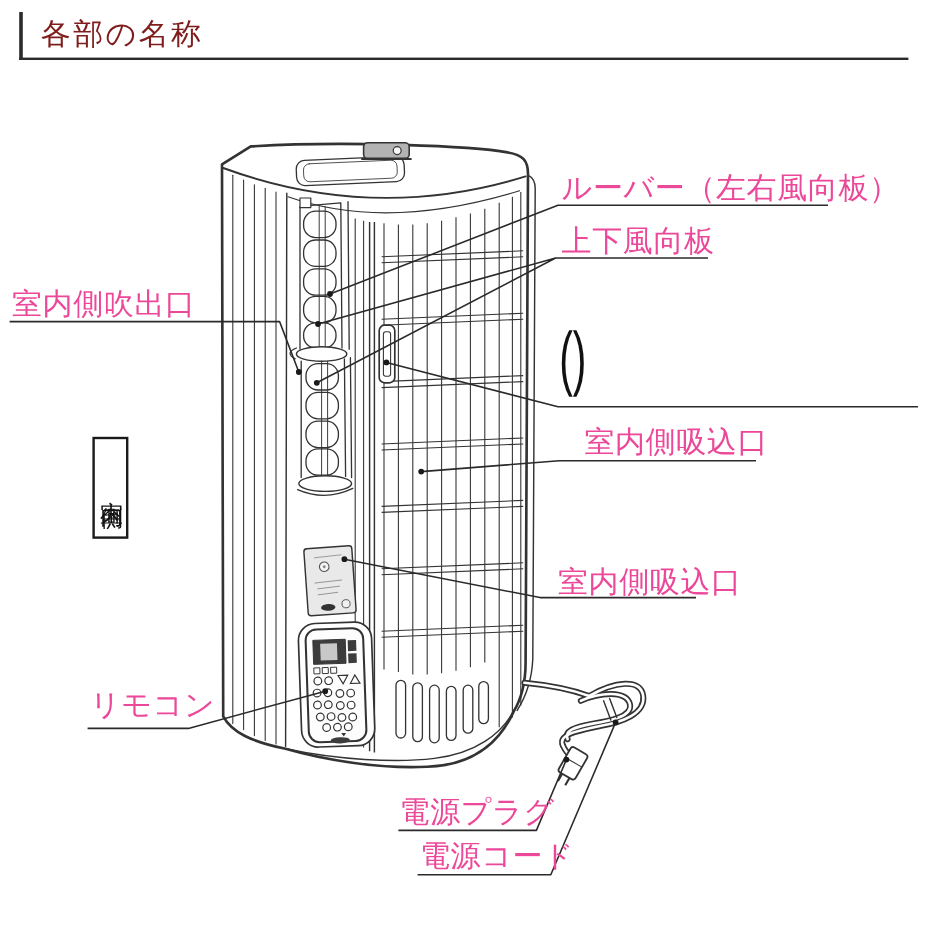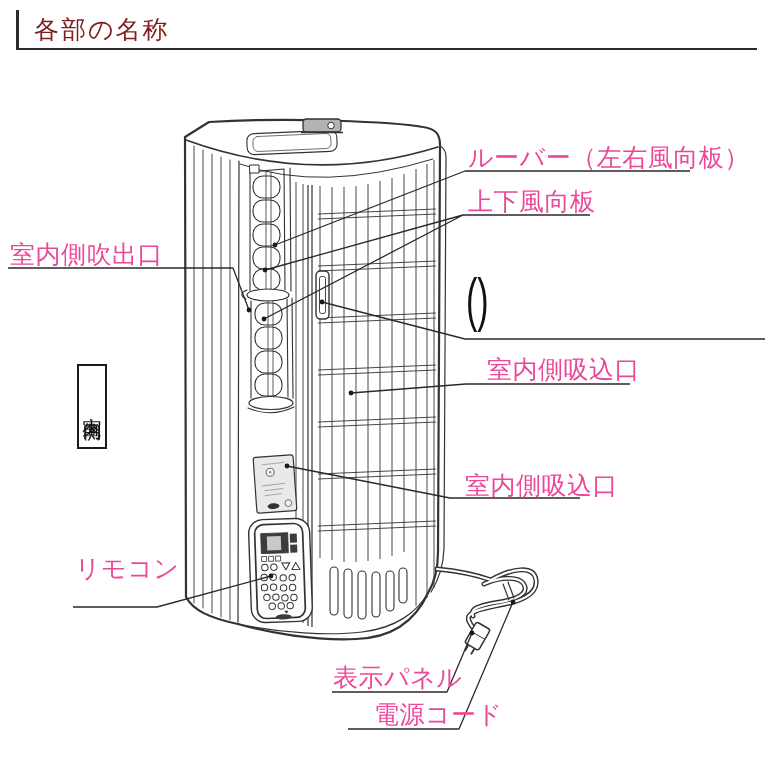--- a/index.html
+++ b/index.html
@@ -249,17 +249,17 @@
     <span class="paren">(</span>
     <span class="note-lines">
       <br>
     </span>
     <span class="paren">)</span>
   </div>
 
   <div class="lbl" style="left:487px;top:357px;">室内側吸込口</div>
   <div class="side-box">室内側</div>
   <div class="lbl" style="left:465px;top:473px;">室内側吸込口</div>
-  <div class="lbl" style="left:75px;top:556px;">リモコン</div>
-  <div class="lbl" style="left:333px;top:665px;">表示パネル</div>
-  <div class="lbl" style="left:350px;top:702px;margin-left:24px;">電源コード</div>
+  <div class="lbl" style="left:75px;top:576px;">リモコン</div>
+  <div class="lbl" style="left:333px;top:665px;">電源プラグ</div>
+  <div class="lbl" style="left:350px;top:702px;">電源コード</div>
 
 </div>
 
 </body></html>

